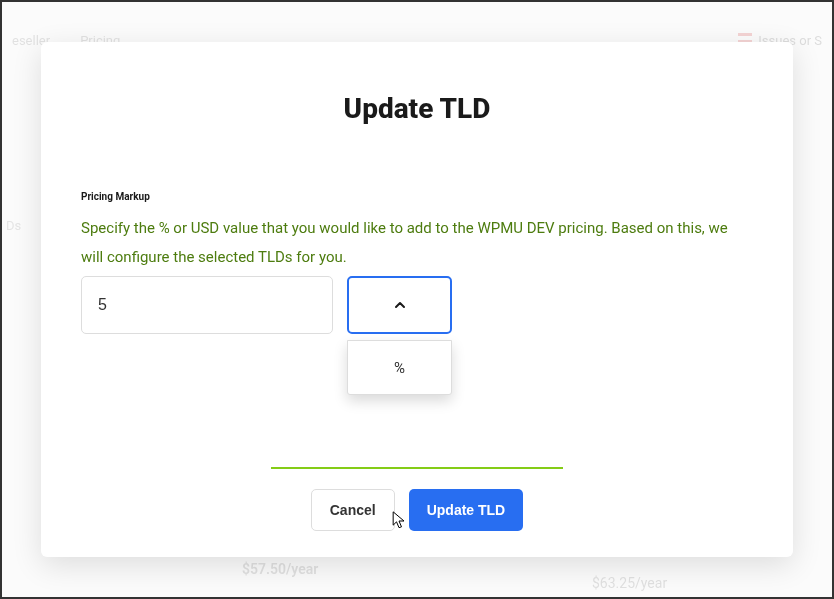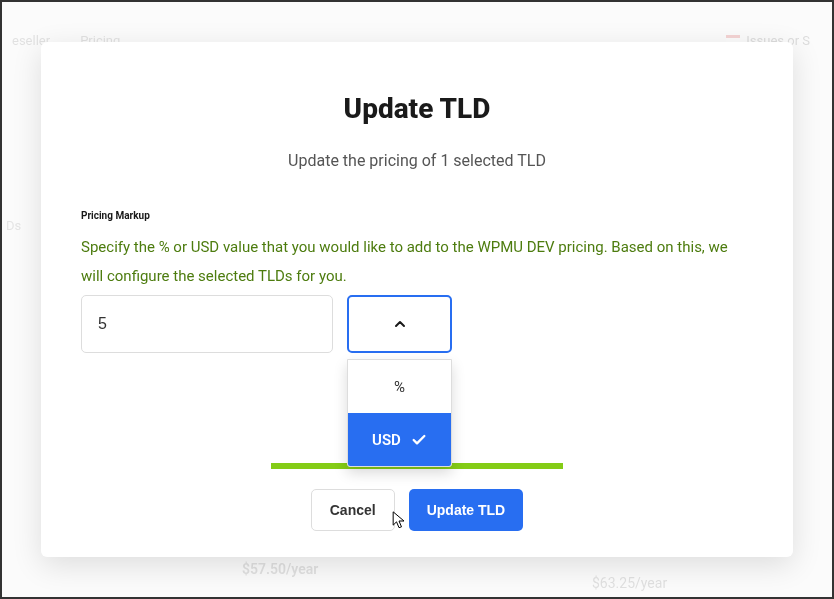--- a/index.html
+++ b/index.html
@@ -22,37 +22,36 @@
       left: 0;
       right: 0;
       bottom: 0;
       background: #fff;
       opacity: 0.4;
     }
     .bg-nav {
       position: absolute;
       top: 28px;
       left: 0;
-      right: 12px;
+      right: 0;
       height: 20px;
       display: flex;
       align-items: center;
       padding: 0 10px;
       color: #555;
       font-size: 13px;
       opacity: 0.35;
     }
     .bg-nav .nav-left {
       display: flex;
       gap: 30px;
     }
     .bg-nav .nav-right {
       margin-left: auto;
       display: flex;
-      align-items: center;
       gap: 6px;
       color: #333;
     }
     .bg-nav .flag-icon {
       width: 14px;
       height: 10px;
       background: linear-gradient(to bottom, #c00 33%, #fff 33%, #fff 66%, #c00 66%);
       display: inline-block;
     }
     .bg-label {
@@ -197,21 +196,21 @@
     }
     .dropdown-option.selected .check-icon {
       display: inline-flex;
     }
     .check-icon {
       display: none;
       width: 16px;
       height: 16px;
     }
     .modal-footer {
-      border-top: 6px solid #84cc16;
+      border-top: 2px solid #84cc16;
       padding: 20px 40px 26px 40px;
       display: flex;
       justify-content: flex-end;
       gap: 14px;
     }
     .btn {
       height: 42px;
       border-radius: 5px;
       padding: 0 18px;
       font-size: 14px;
@@ -258,47 +257,38 @@
 
 <div class="bg-label">Ds</div>
 <div class="bg-price-left">$57.50/year</div>
 <div class="bg-price-right">$63.25/year</div>
 
 <div class="overlay"></div>
 
 <div class="modal">
   <div class="modal-header">
     <div class="modal-title">Update TLD</div>
-    <div class="modal-subtitle">Update the pricing of 1 selected TLD</div>
   </div>
 
   <div class="modal-body">
     <div class="section-label">Pricing Markup</div>
     <div class="section-help">Specify the % or USD value that you would like to add to the WPMU DEV pricing. Based on this, we will configure the selected TLDs for you.</div>
 
     <div class="inputs-row">
       <input class="value-input" type="text" value="5" style="">
       <div class="select-wrap">
         <div class="select-toggle">
           <svg viewBox="0 0 24 24" fill="none" stroke="currentColor" stroke-width="3" stroke-linecap="round" stroke-linejoin="round">
             <polyline points="6 15 12 9 18 15"></polyline>
           </svg>
         </div>
         <div class="dropdown">
           <div class="dropdown-option">
             <span>%</span>
           </div>
-          <div class="dropdown-option selected">
-            <span>USD</span>
-            <span class="check-icon">
-              <svg viewBox="0 0 24 24" fill="none" stroke="currentColor" stroke-width="3.5" stroke-linecap="round" stroke-linejoin="round">
-                <polyline points="20 6 9 17 4 12"></polyline>
-              </svg>
-            </span>
-          </div>
         </div>
       </div>
     </div>
   </div>
 
   <div class="modal-footer">
     <button class="btn btn-secondary">Cancel</button>
     <button class="btn btn-primary">Update TLD</button>
   </div>
 </div>

